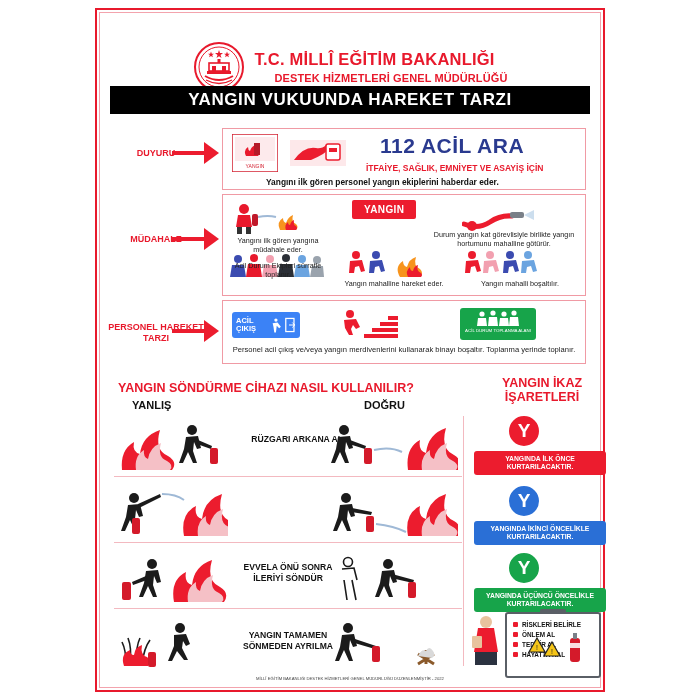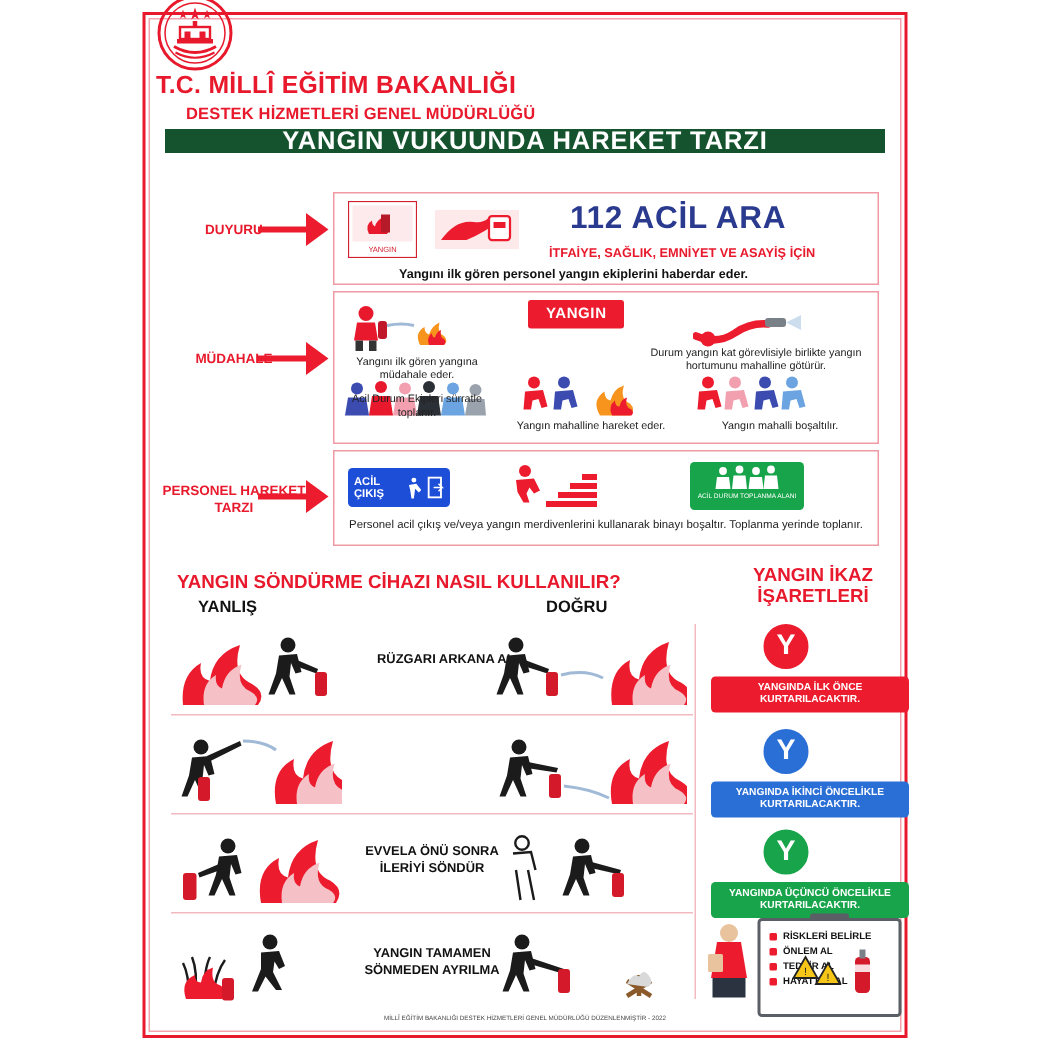--- a/index.html
+++ b/index.html
@@ -27,25 +27,24 @@
     position: absolute;
     left: 99px; top: 12px;
     width: 502px; height: 676px;
     border: 1px solid #f3a3ad;
     pointer-events: none;
   }
 
   
   .header {
     position: absolute;
-    left: 104px; top: 8px;
+    left: 104px; top: 36px;
     width: 492px; height: 62px;
-    display: flex; align-items: flex-start;
+    display: flex; align-items: center;
     justify-content: center;
-    flex-direction: column;
   }
   .crest {
     width: 52px; height: 52px;
     position: relative;
     flex: none;
     margin-right: 10px;
   }
   .crest svg { display:block; }
   .header-texts { display: flex; flex-direction: column; justify-content:center; }
   .h1 {
@@ -54,22 +53,22 @@
   }
   .h2 {
     font-size: 11px; font-weight: bold; color: #e8192c;
     letter-spacing: .1px; margin-top: 3px; padding-left: 20px;
   }
 
   
   .titlebar {
     position: absolute;
     left: 110px; top: 86px;
-    width: 480px; height: 16px;
-    background: #14532d;
+    width: 480px; height: 28px;
+    background: #000000;
     display: flex; align-items: center; justify-content: center;
   }
   .titlebar span {
     color: #ffffff; font-weight: bold; font-size: 17px; letter-spacing: .6px;
   }
 
   
   .lbl {
     position: absolute;
     width: 96px;
@@ -111,21 +110,21 @@
   }
 
   .yangin-btn {
     position: absolute;
     background: #ec1c2e; color: #fff; font-weight: bold; font-size: 10px;
     padding: 4px 12px; border-radius: 2px; letter-spacing: .4px;
   }
 
   .exit-sign {
     position: absolute;
-    background: #1d4ed8; border-radius: 3px;
+    background: #3b82f6; border-radius: 3px;
     display: flex; align-items: center; padding: 2px 4px;
     color: #fff; font-weight: bold; font-size: 7.5px; line-height: 1.05;
   }
   .assembly-sign {
     position: absolute;
     background: #17a44a; border-radius: 3px;
     color: #fff; font-size: 5px; text-align: center;
     padding-top: 2px;
   }
 

